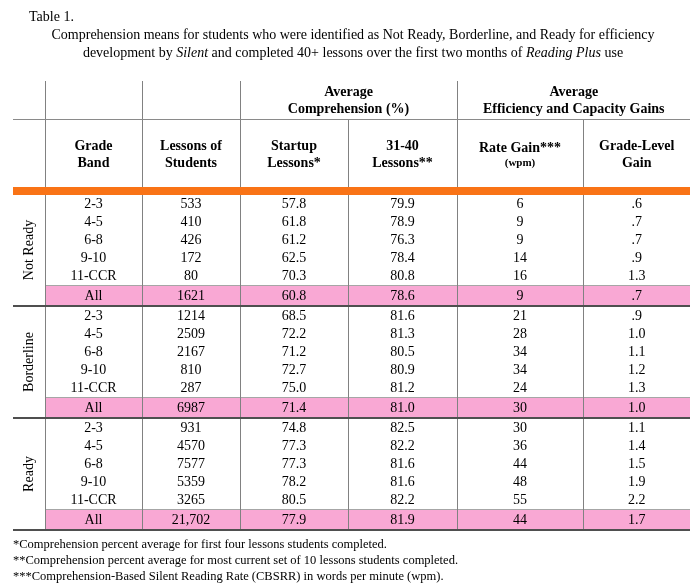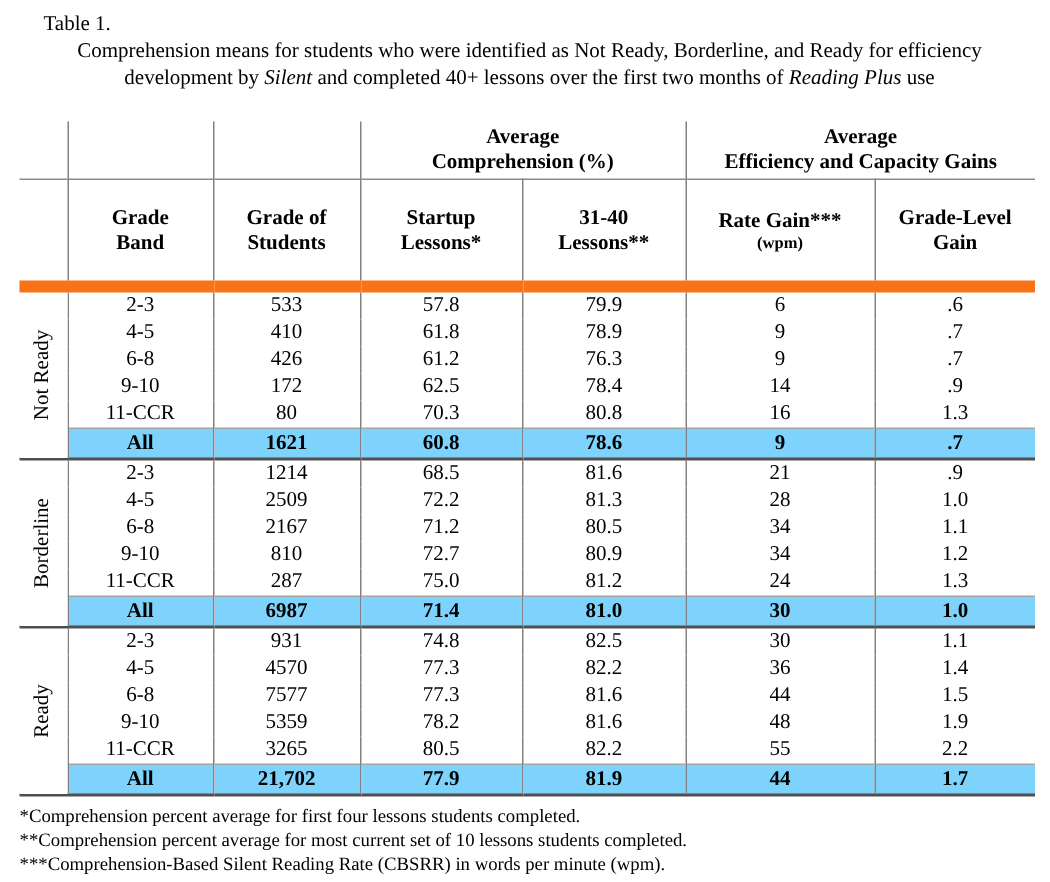--- a/index.html
+++ b/index.html
@@ -68,24 +68,23 @@
     font-weight: bold;
   }
 
   tr.data-row td {
     height: 18px;
     line-height: 18px;
   }
   tr.all-row td {
     height: 19px;
     line-height: 19px;
-    background: #7dd3fc;
+    background: #f9a8d4;
     border-top: 1px solid #a6a6a6;
     border-bottom: 2px solid #4f4f4f;
-    font-weight: bold;
   }
   td.rot-cell {
     position: relative;
     border-right: 1px solid #818181;
     border-bottom: 2px solid #4f4f4f;
     background: #ffffff;
   }
   td.rot-cell .rot {
     position: absolute;
     top: 50%;
@@ -131,21 +130,21 @@
         <th colspan="2">Average
 Efficiency and Capacity Gains</th>
       </tr>
       <tr class="colhead-row">
         <th class="vr"></th>
         <th class="vr">
           <div>Grade</div>
           <div>Band</div>
         </th>
         <th class="vr">
-          <div>Grade of</div>
+          <div>Lessons of</div>
           <div>Students</div>
         </th>
         <th class="vr">
           <div>Startup</div>
           <div>Lessons*</div>
         </th>
         <th class="vr">
           <div>31-40</div>
           <div>Lessons**</div>
         </th>

